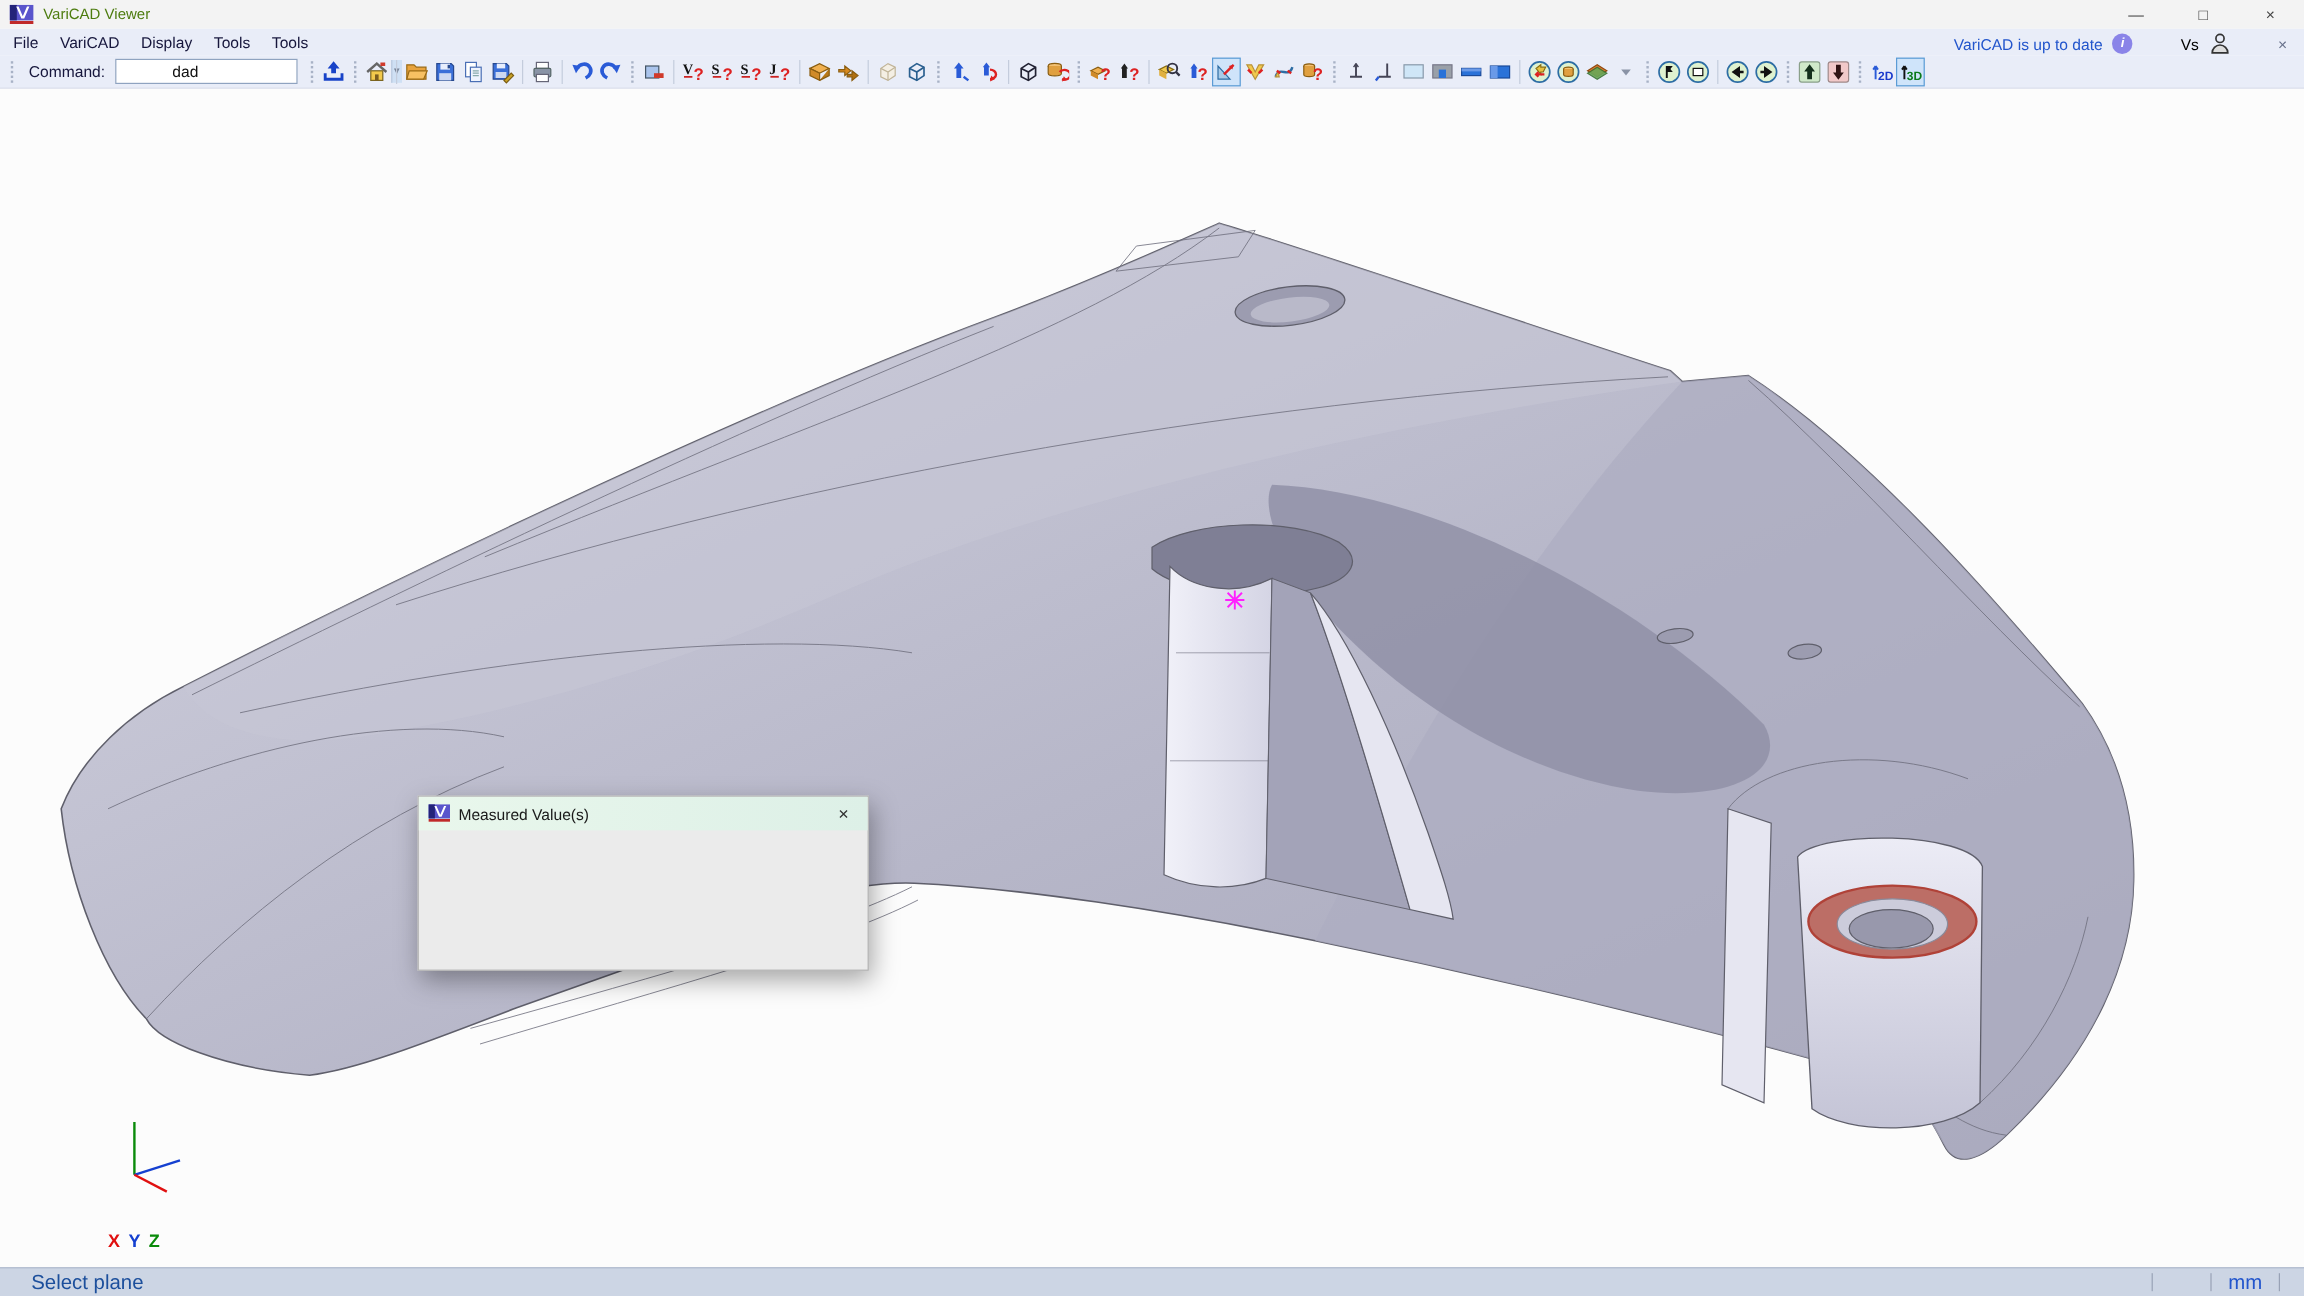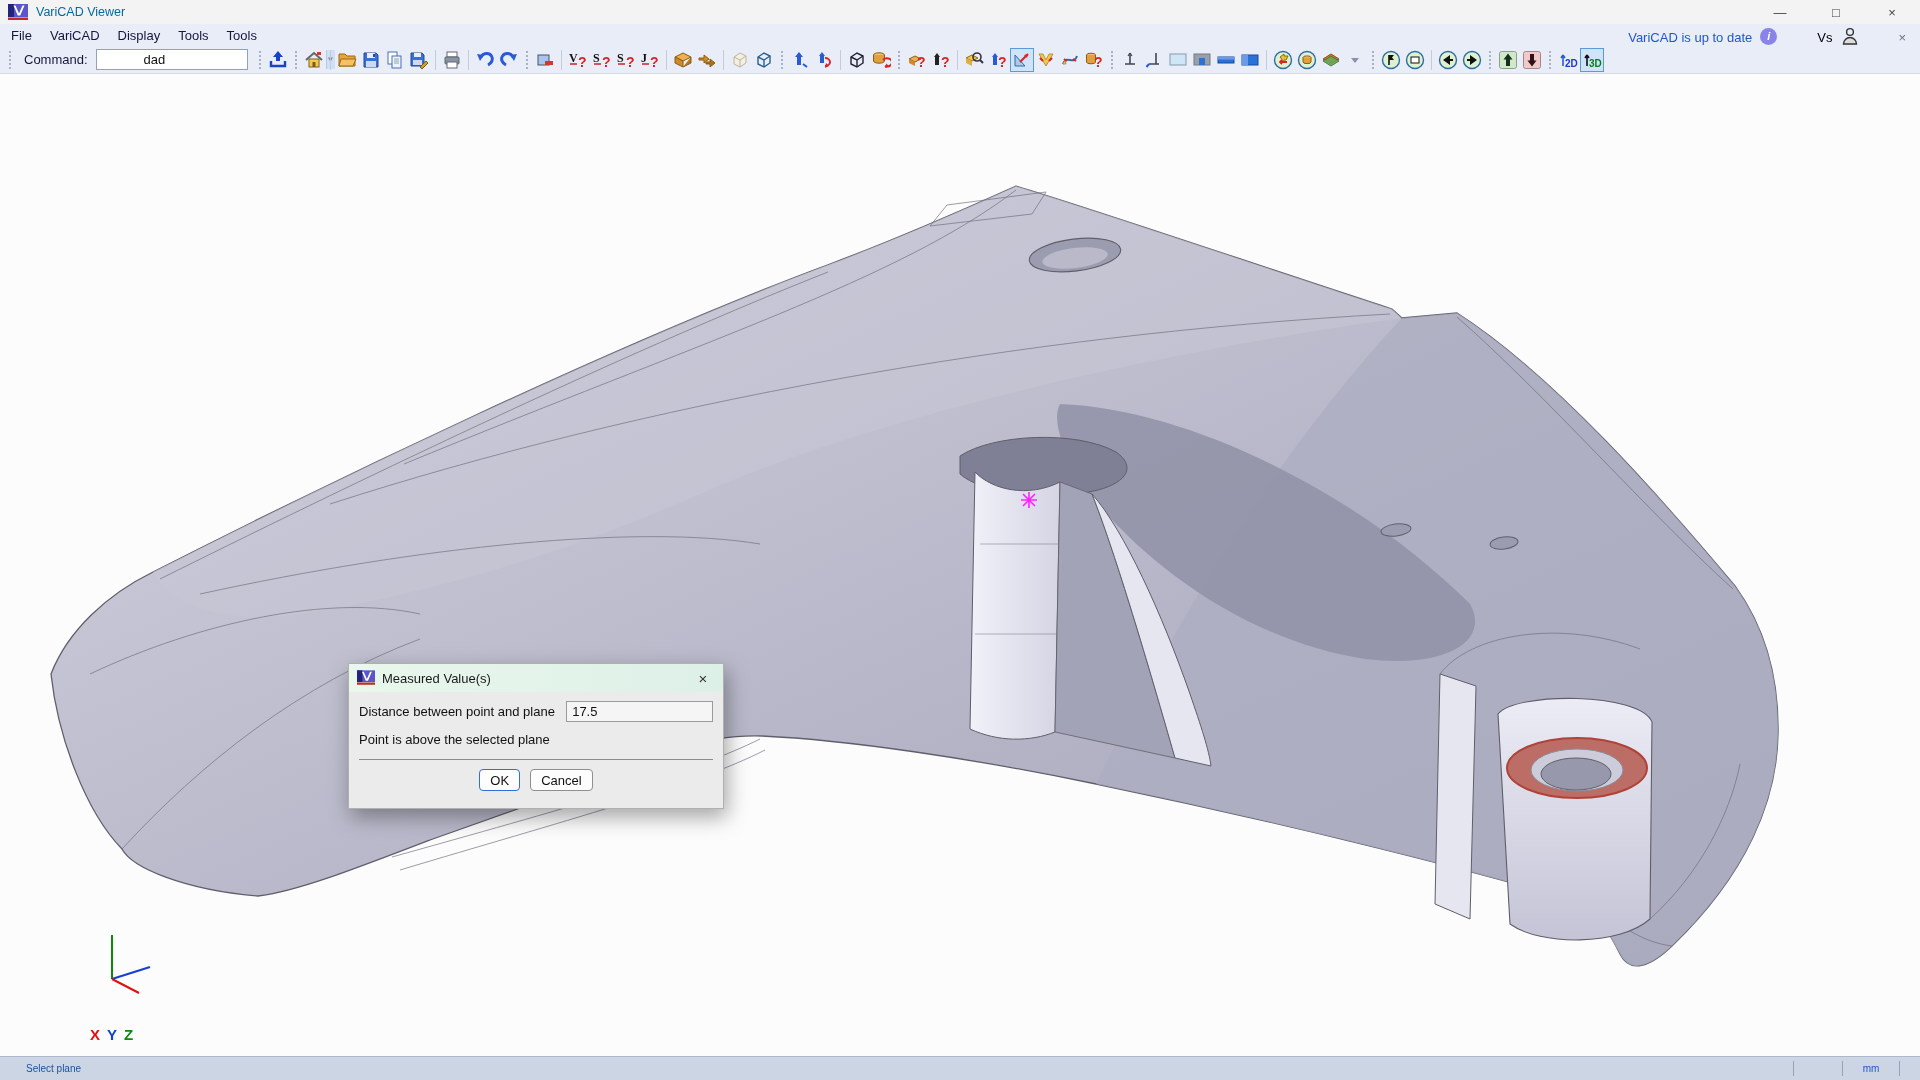--- a/index.html
+++ b/index.html
@@ -2,21 +2,21 @@
 <html><head>
 <meta charset="utf-8">
 <style>
   * { margin:0; padding:0; box-sizing:border-box; }
   html,body { width:1920px; height:1080px; overflow:hidden; background:#fff;
               font-family:"Liberation Sans", sans-serif; position:relative; }
 
   
   .titlebar { height:24px; background:#f3f3f3; display:flex; align-items:center;
               padding-left:8px; gap:8px; }
-  .title-text { font-size:12.5px; color:#0369a1; }
+  .title-text { font-size:12.5px; color:#4d7c0f; }
   .win-controls { margin-left:auto; display:flex; }
   .win-btn { width:56px; height:24px; display:flex; align-items:center;
              justify-content:center; font-size:13px; color:#444; }
 
   
   .menubar { height:22px; background:#e9edf8; display:flex; align-items:center;
              padding:0 10px 0 2px; font-size:13px; color:#16163c; }
   .menu-item { padding:0 9px; cursor:default; }
   .menu-right { margin-left:auto; display:flex; align-items:flex-end; gap:8px; }
   .update-text { color:#2255cc; }
@@ -63,21 +63,21 @@
   .note { margin-top:10px; color:#111; }
   .divider { border-top:1px solid #8a8a8a; margin-top:12px; }
   .btn-row { display:flex; justify-content:center; gap:10px; margin-top:9px; }
   .btn { background:#fdfdfd; border:1px solid #8f8f8f; border-radius:4px;
          padding:0 10px; height:22px; display:flex; align-items:center; color:#111; font-size:13px; }
   .btn.primary { border:1.5px solid #2f6fd6; }
 
   
   .statusbar { position:absolute; bottom:0; left:0; width:1920px; height:24px;
                background:#ccd5e4; border-top:1px solid #aeb8cc; display:flex;
-               align-items:center; font-size:10px; color:#1c4f9c; }
+               align-items:center; font-size:17px; color:#1c4f9c; }
   .status-left { padding-left:26px; }
   .status-cells { margin-left:auto; display:flex; align-items:center; height:100%; }
   .sb-sep { width:1px; height:15px; background:#98a2b6; }
   .sb-gap { width:48px; height:100%; }
   .sb-mm { width:56px; text-align:center; color:#2255cc; }
   .sb-end { width:20px; height:100%; }
 </style>
 </head>
 <body>
 
@@ -569,32 +569,20 @@
         <svg width="18" height="16" viewBox="0 0 20 17">
             <rect width="20" height="13" fill="#5a55cc"></rect>
             <rect width="6" height="13" fill="#23237a"></rect>
             <path d="M7.5 1.5 L11 9.5 L14.5 1.5 h2 L12.2 11.5 h-2.4 L5.5 1.5 Z" fill="#fff"></path>
             <rect y="13.5" width="20" height="2.5" fill="#c02a2a"></rect>
           </svg>
       </span>
       <span class="dialog-title-text">Measured Value(s)</span>
       <span class="dialog-close">×</span>
     </div>
-    <div class="dialog-body">
-      <div class="field-row">
-        <span class="field-label">Distance between point and plane</span>
-        <span class="field-input">17.5</span>
-      </div>
-      <div class="note">Point is above the selected plane</div>
-      <div class="divider"></div>
-      <div class="btn-row">
-        <span class="btn primary">OK</span>
-        <span class="btn">Cancel</span>
-      </div>
-    </div>
   </div>
 </div>
 
 <div class="statusbar">
   <span class="status-left">Select plane</span>
   <span class="status-cells">
     <span class="sb-sep"></span>
       <span class="sb-gap"></span>
     <span class="sb-sep"></span>
     <span class="sb-mm">mm</span>

